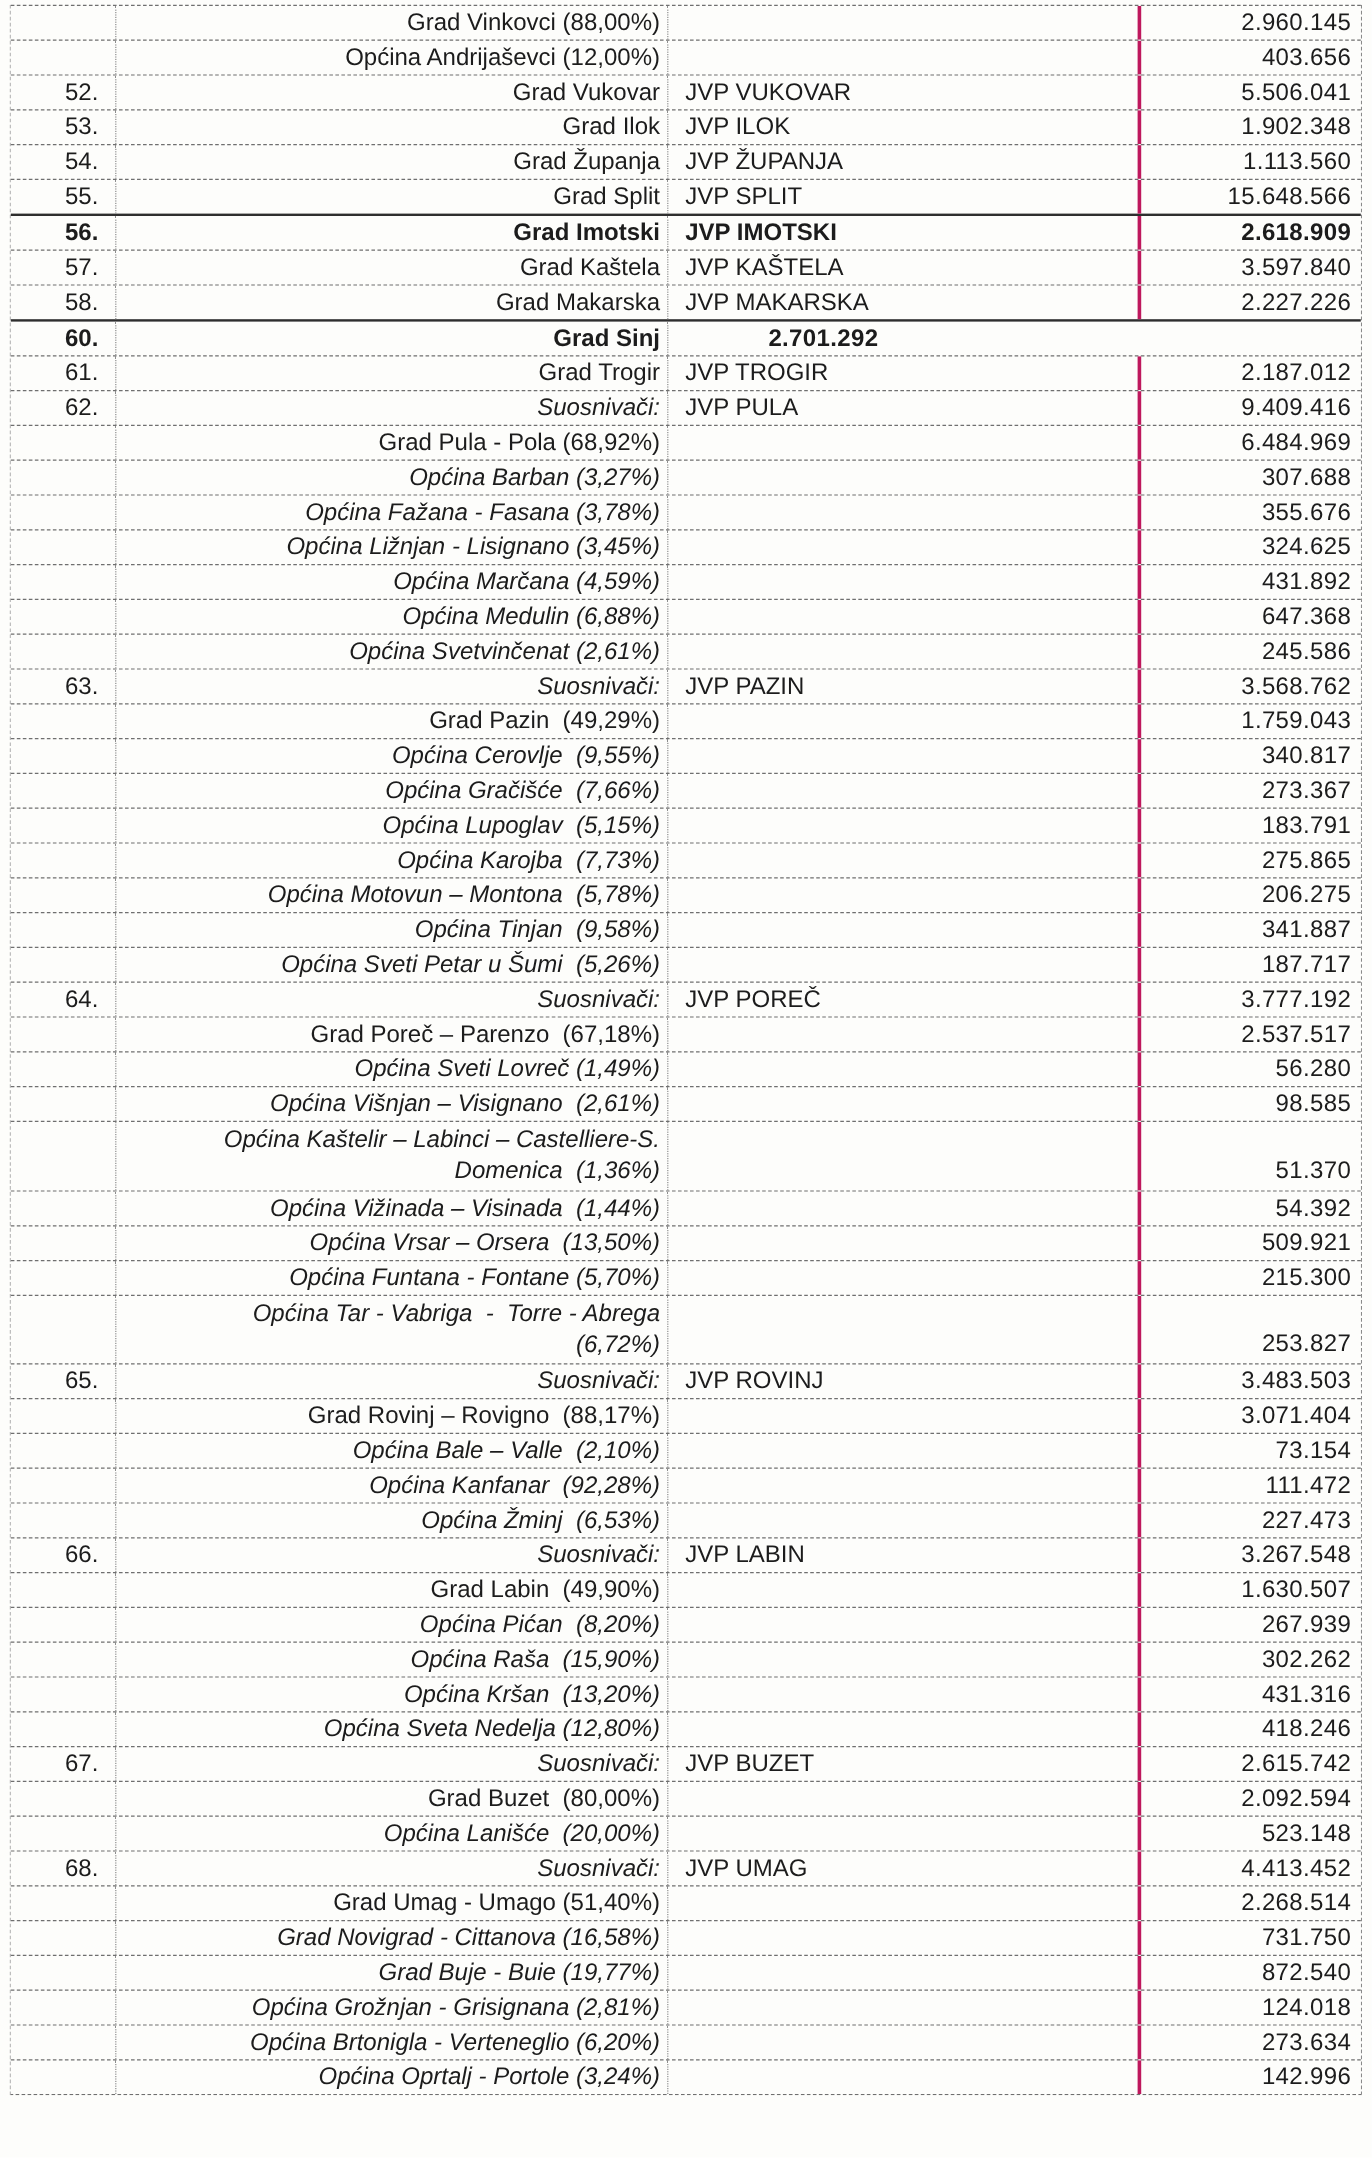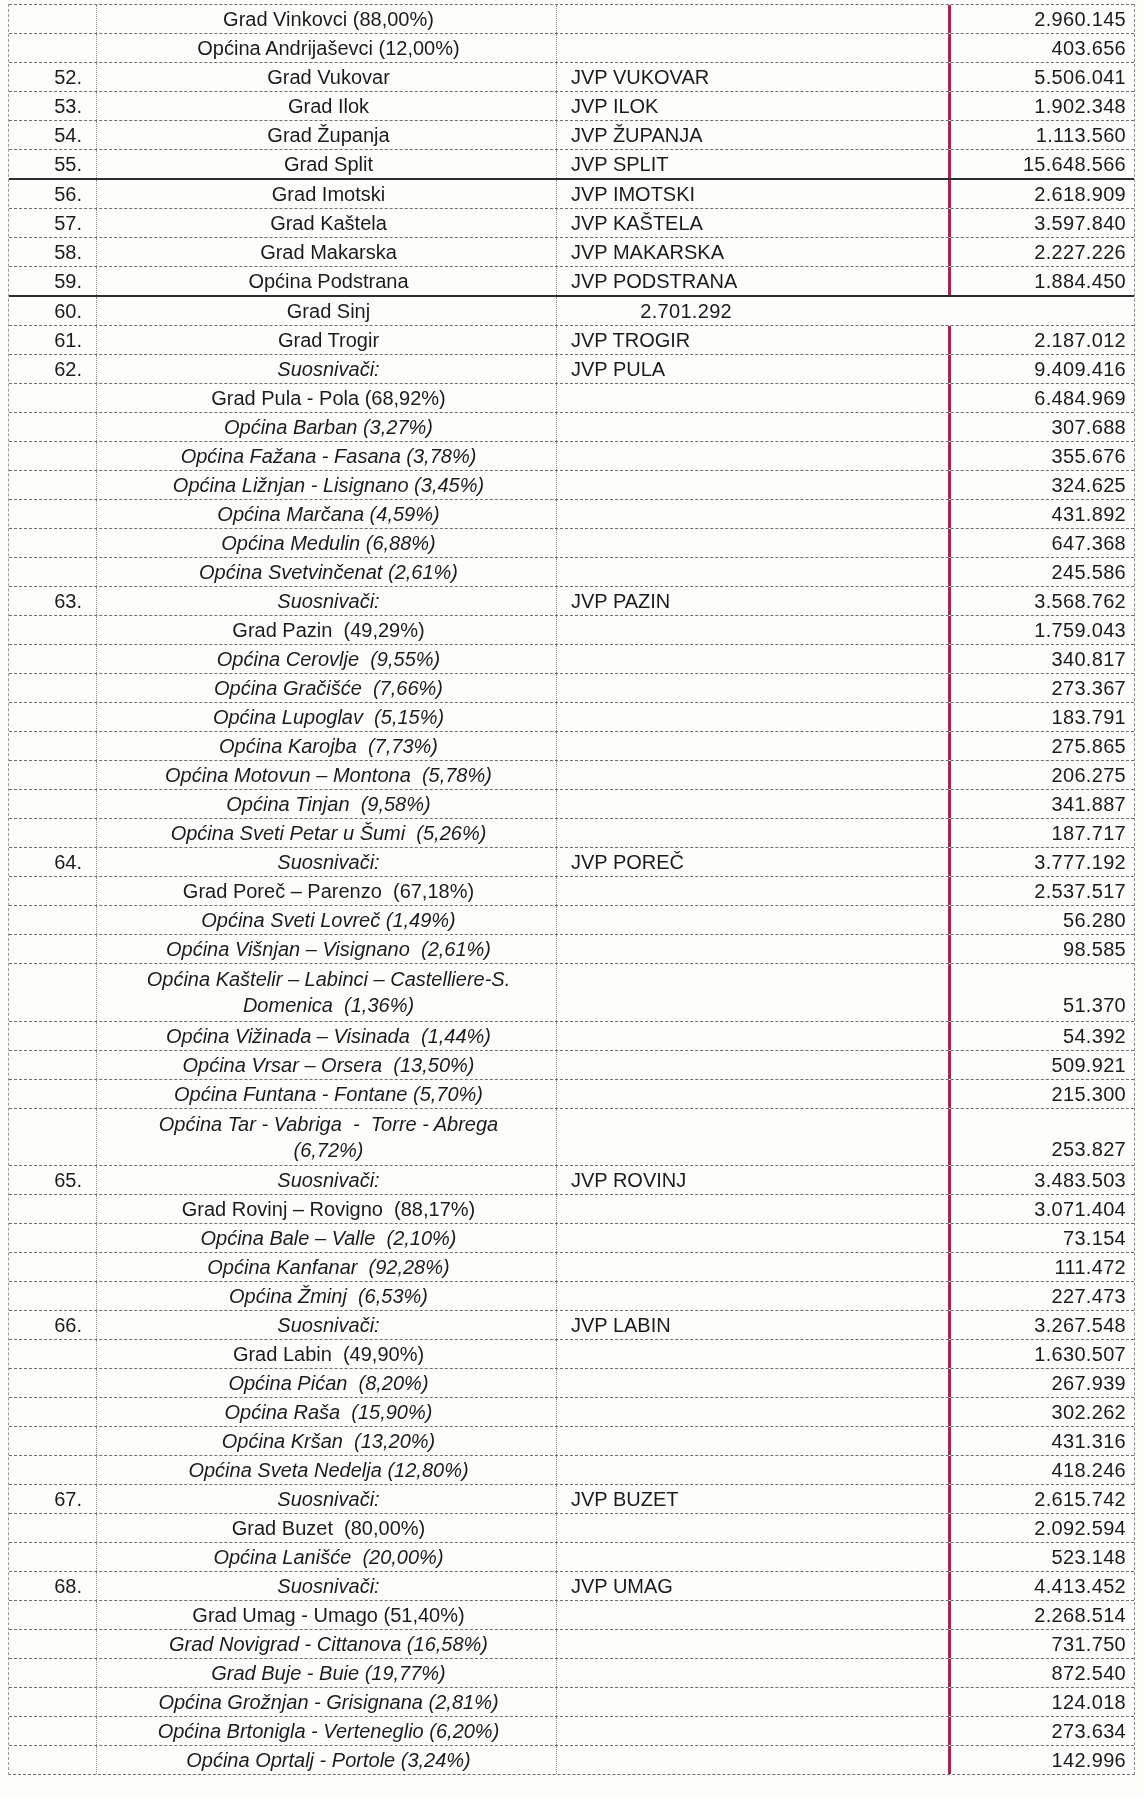--- a/index.html
+++ b/index.html
@@ -24,39 +24,39 @@
     border-bottom:1px dashed #6f6f6f;
   }
   .row {
     display:flex;
     align-items:stretch;
     box-sizing:border-box;
     min-height:28.75px;
     border-top:1px dashed #6f6f6f;
   }
   .row.h2 { min-height:57.5px; }
-  .row.hb { border-top:2px solid #2e2e2e; }
+  .row.hb { border-top:2px solid #2e2e2e;font-weight:bold; }
   .cell {
     box-sizing:border-box;
     display:flex;
     align-items:center;
     font-size:20px;
     line-height:26px;
     color:#1c1c1c;
   }
   .c-num {
     width:88px;
     justify-content:flex-end;
     padding-right:14px;
     border-right:1px dotted #8d8d8d;
   }
   .c-name {
     width:460px;
     flex-direction:column;
-    align-items:center;
+    align-items:flex-end;
     justify-content:center;
     padding:1px 6px 1px 10px;
     border-right:1px dotted #8d8d8d;
   }
   .c-name span { white-space:pre; }
   .c-name .l2:empty { display:none; }
   .c-jvp {
     width:394px;
     padding-left:14px;
     border-right:3px solid #be185d;
@@ -159,29 +159,20 @@
   <div class="row">
     <div class="cell c-num">58.</div>
     <div class="cell c-name">
       <span class="l1">Grad Makarska</span>
 
     </div>
     <div class="cell c-jvp">JVP MAKARSKA</div>
     <div class="cell c-amt">2.227.226</div>
   </div>
 
-  <div class="row">
-    <div class="cell c-num">59.</div>
-    <div class="cell c-name">
-      <span class="l1">Općina Podstrana</span>
-
-    </div>
-    <div class="cell c-jvp">JVP PODSTRANA</div>
-    <div class="cell c-amt">1.884.450</div>
-  </div>
 
   <div class="row hb">
     <div class="cell c-num">60.</div>
     <div class="cell c-name">
       <span class="l1">Grad Sinj</span>
 
     </div>
     <div class="cell c-amt">2.701.292</div>
   </div>
 

